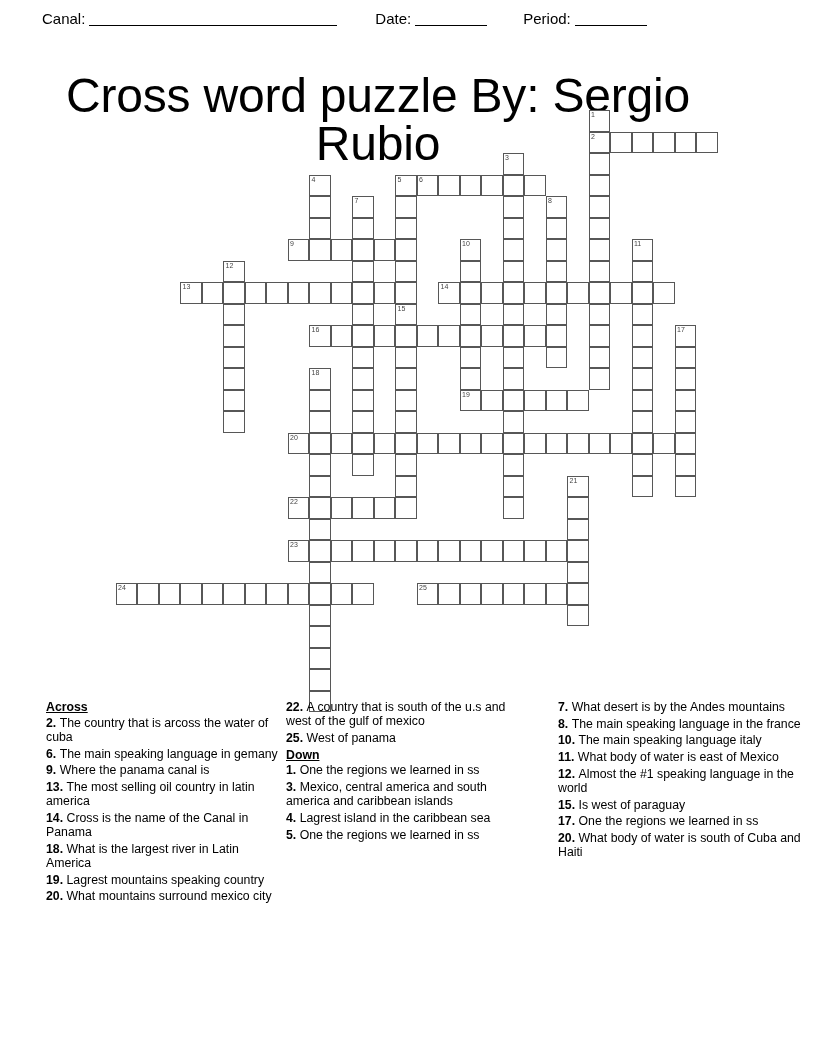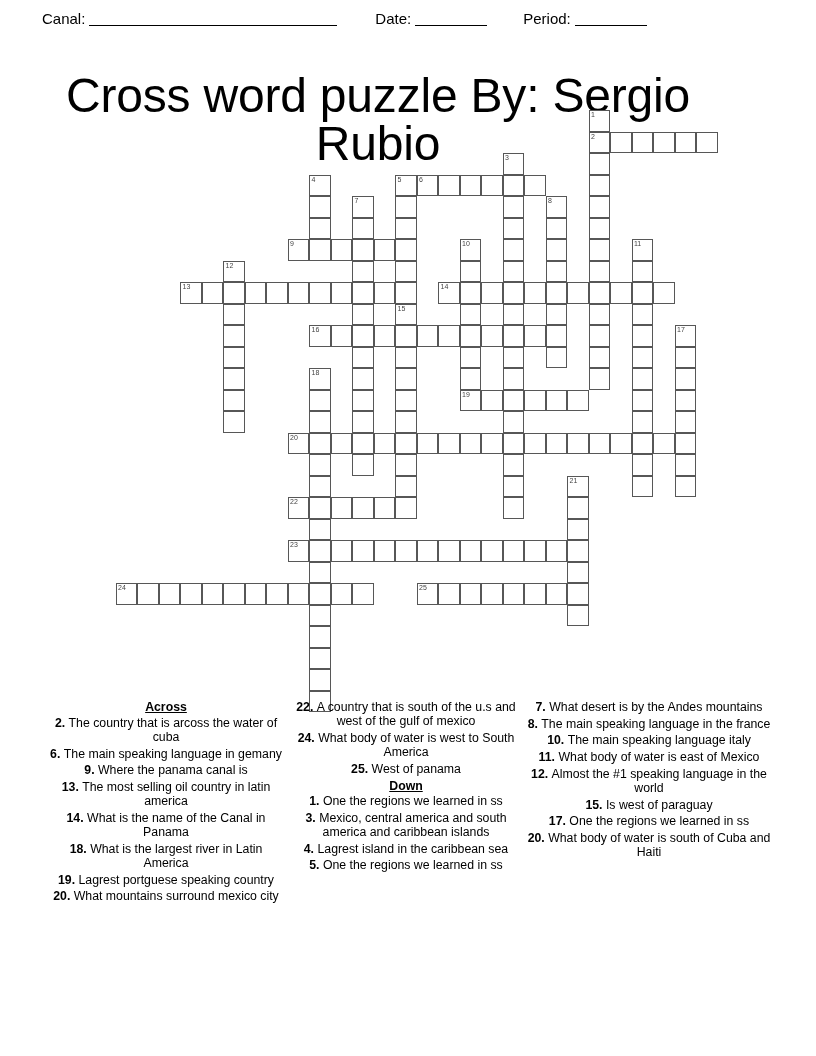--- a/index.html
+++ b/index.html
@@ -94,25 +94,24 @@
     width: 816px;
     display: flex;
     padding-left: 46px;
     box-sizing: border-box;
   }
   .clue-col {
     width: 240px;
     margin-right: 0px;
     font-size: 12.3px;
     line-height: 14.2px;
-    text-align: center;
   }
   #clue-col-1 { width: 240px; }
   #clue-col-2 { width: 240px; }
-  #clue-col-3 { width: 246px; }
+  #clue-col-3 { width: 246px; margin-left: 32px; }
   .clue-heading {
     font-weight: bold;
     text-decoration: underline;
     font-size: 12.3px;
     line-height: 14.6px;
     margin-bottom: 1px;
   }
   .clue-item {
     margin-bottom: 2.5px;
   }
@@ -409,28 +408,27 @@
     <div class="cw-cell" style="left: 545.5px; top: 583px;"></div>
   </div>
 
 <div id="clues">
   <div class="clue-col" id="clue-col-1">
       <div class="clue-heading">Across</div>
       <div class="clue-item"><span class="clue-num">2. </span><span class="clue-text">The country that is arcoss the water of cuba</span></div>
       <div class="clue-item"><span class="clue-num">6. </span><span class="clue-text">The main speaking language in gemany</span></div>
       <div class="clue-item"><span class="clue-num">9. </span><span class="clue-text">Where the panama canal is</span></div>
       <div class="clue-item"><span class="clue-num">13. </span><span class="clue-text">The most selling oil country in latin america</span></div>
-      <div class="clue-item"><span class="clue-num">14. </span><span class="clue-text">What is the name of the Canal in Panama</span></div>
+      <div class="clue-item"><span class="clue-num">14. </span><span class="clue-text">Cross is the name of the Canal in Panama</span></div>
       <div class="clue-item"><span class="clue-num">18. </span><span class="clue-text">What is the largest river in Latin America</span></div>
-      <div class="clue-item"><span class="clue-num">19. </span><span class="clue-text">Lagrest portguese speaking country</span></div>
+      <div class="clue-item"><span class="clue-num">19. </span><span class="clue-text">Lagrest mountains speaking country</span></div>
       <div class="clue-item"><span class="clue-num">20. </span><span class="clue-text">What mountains surround mexico city</span></div>
     </div>
   <div class="clue-col" id="clue-col-2">
       <div class="clue-item"><span class="clue-num">22. </span><span class="clue-text">A country that is south of the u.s and west of the gulf of mexico</span></div>
-      <div class="clue-item"><span class="clue-num">24. </span><span class="clue-text">What body of water is west to South America</span></div>
       <div class="clue-item"><span class="clue-num">25. </span><span class="clue-text">West of panama</span></div>
       <div class="clue-heading">Down</div>
       <div class="clue-item"><span class="clue-num">1. </span><span class="clue-text">One the regions we learned in ss</span></div>
       <div class="clue-item"><span class="clue-num">3. </span><span class="clue-text">Mexico, central america and south america and caribbean islands</span></div>
       <div class="clue-item"><span class="clue-num">4. </span><span class="clue-text">Lagrest island in the caribbean sea</span></div>
       <div class="clue-item"><span class="clue-num">5. </span><span class="clue-text">One the regions we learned in ss</span></div>
     </div>
   <div class="clue-col" id="clue-col-3">
       <div class="clue-item"><span class="clue-num">7. </span><span class="clue-text">What desert is by the Andes mountains</span></div>
       <div class="clue-item"><span class="clue-num">8. </span><span class="clue-text">The main speaking language in the france</span></div>

